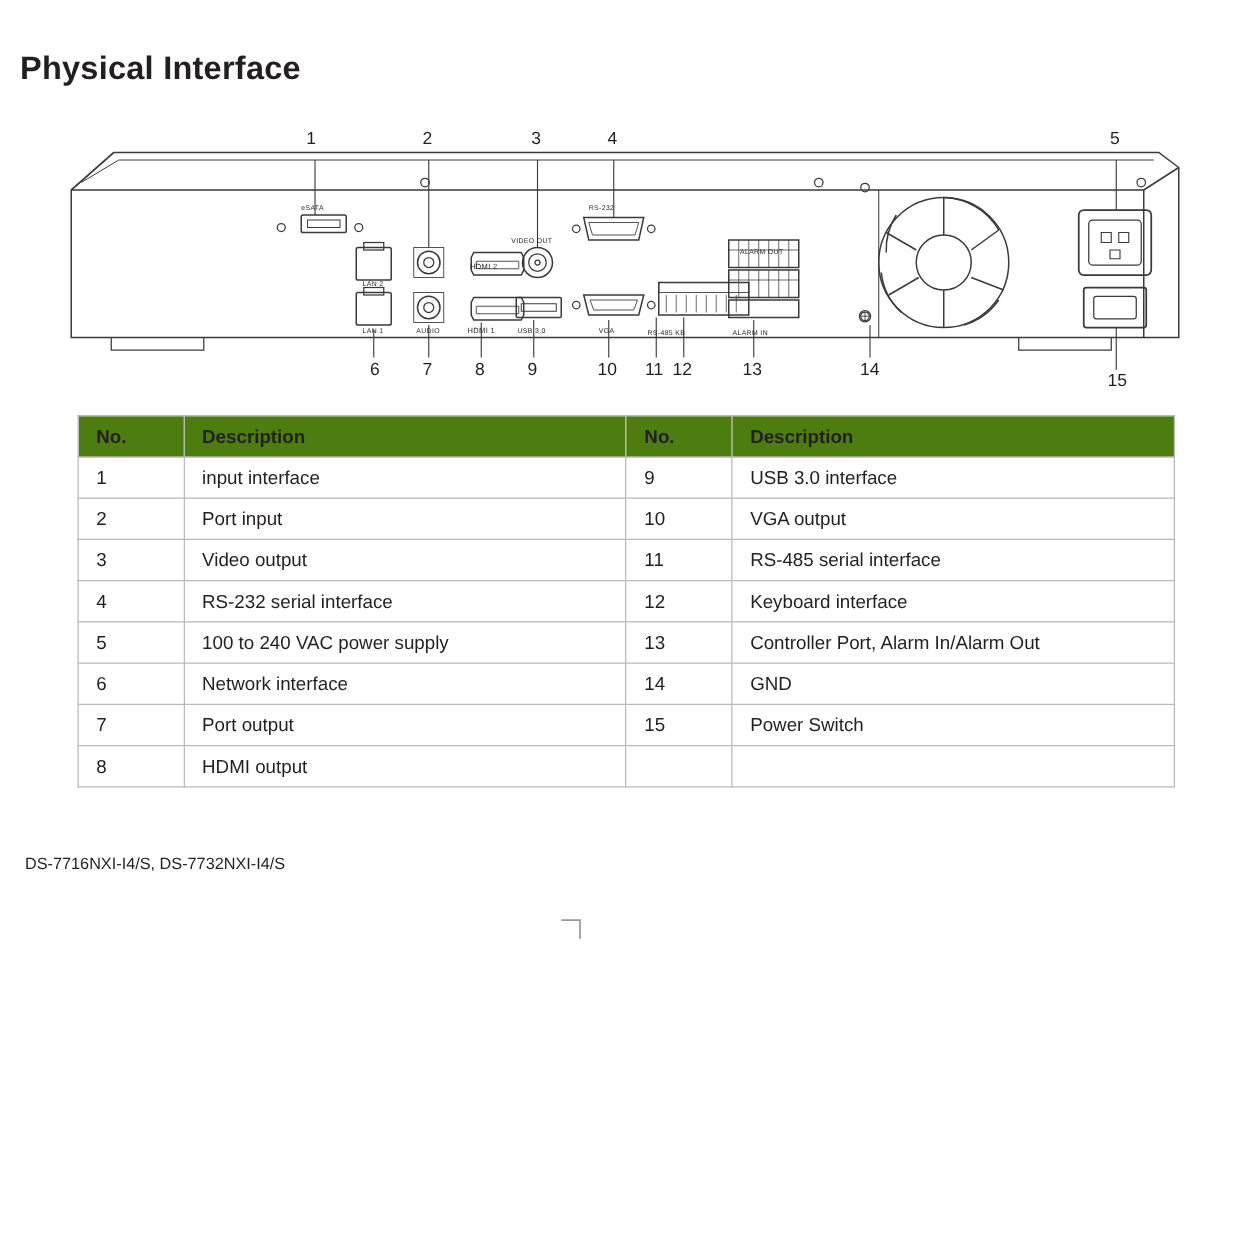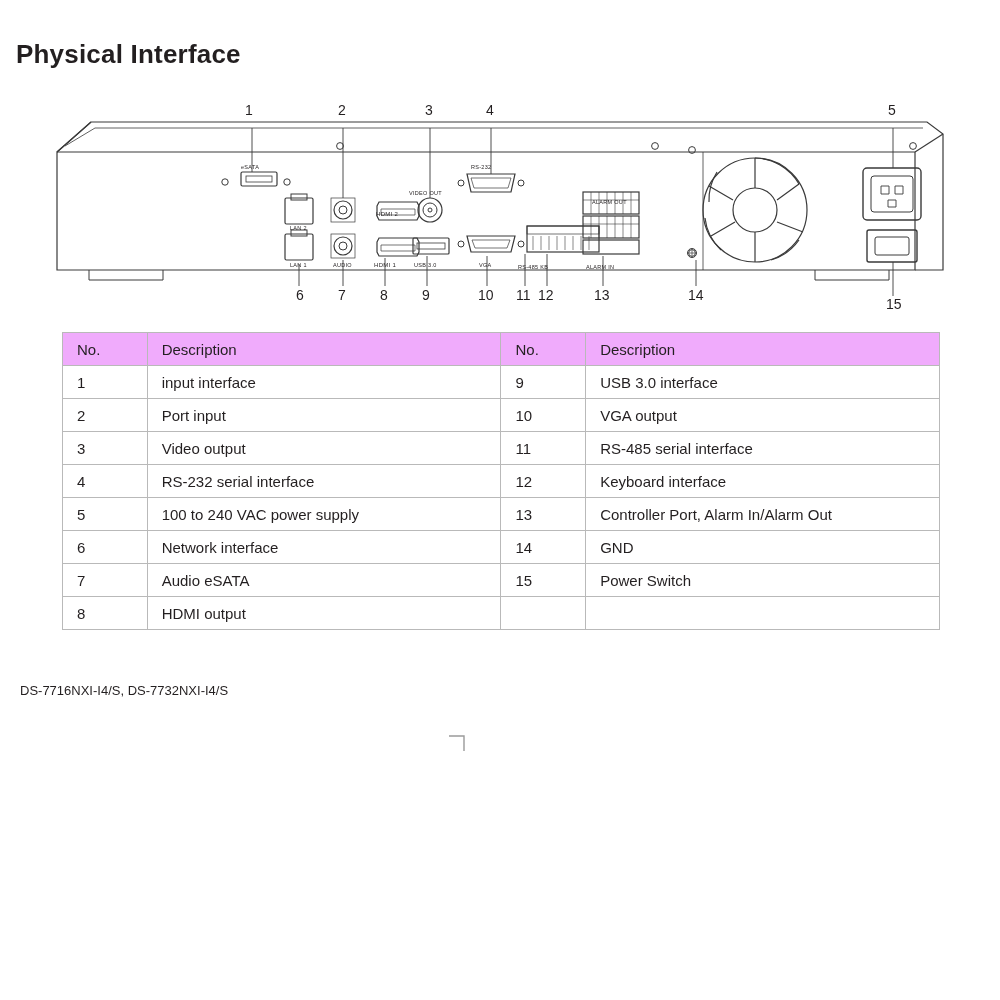--- a/index.html
+++ b/index.html
@@ -58,22 +58,22 @@
     font-size: 15px;
   }
   .spec-table th, .spec-table td {
     border: 1px solid #b9b9b9;
     padding: 7px 10px 7px 14px;
     text-align: left;
     height: 18px;
     vertical-align: middle;
   }
   .spec-table thead th {
-    background: #f0abfc;
-    font-weight: normal;
+    background: #4d7c0f;
+    font-weight: bold;
     font-size: 15px;
   }
   .col-no { width: 66px; }
   .col-desc { width: 373px; }
   .spec-table tbody td { background: #ffffff; }
 </style>
 </head>
 <body>
 
 <div class="page">
@@ -299,21 +299,21 @@
         <td>Controller Port, Alarm In/Alarm Out</td>
       </tr>
       <tr>
         <td>6</td>
         <td>Network interface</td>
         <td>14</td>
         <td>GND</td>
       </tr>
       <tr>
         <td>7</td>
-        <td>Audio eSATA</td>
+        <td>Port output</td>
         <td>15</td>
         <td>Power Switch</td>
       </tr>
       <tr>
         <td>8</td>
         <td>HDMI output</td>
         <td></td>
         <td></td>
       </tr>
     </tbody>

